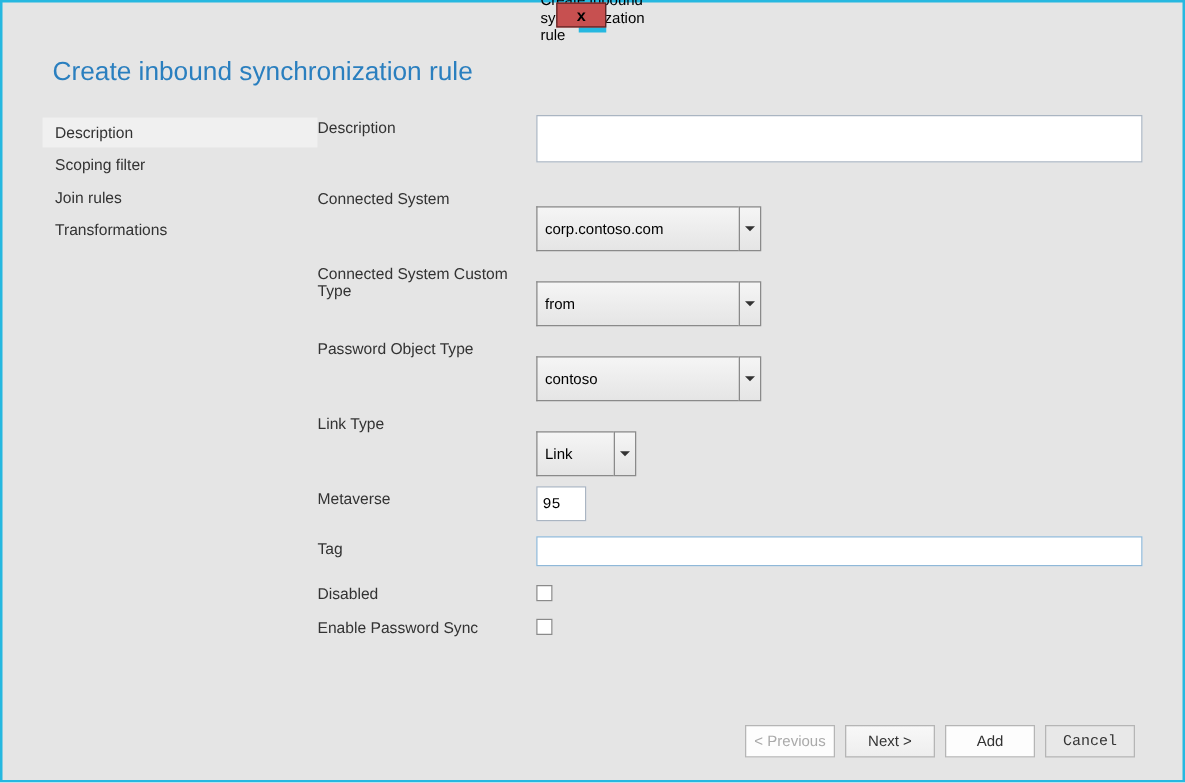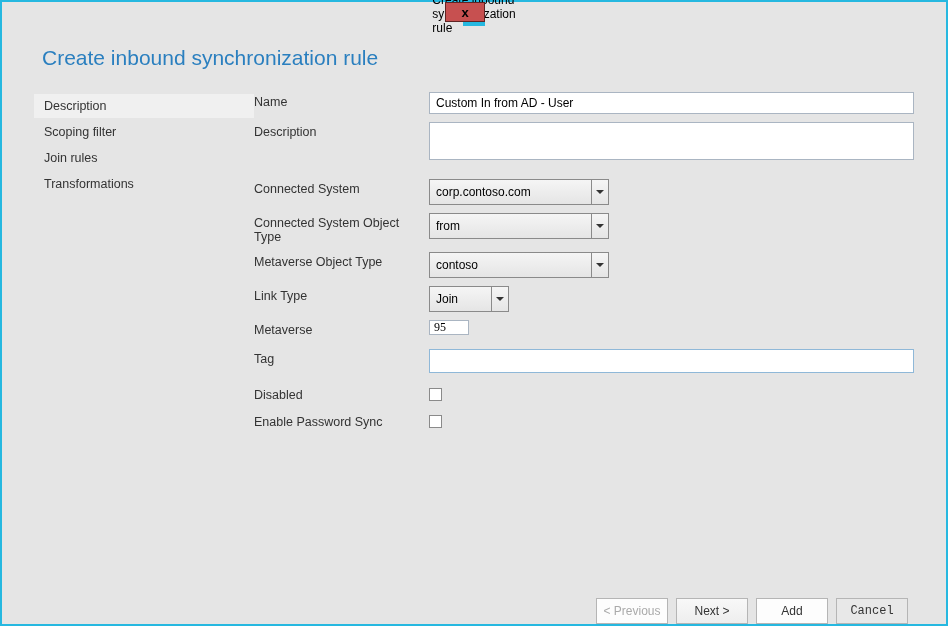--- a/index.html
+++ b/index.html
@@ -135,21 +135,22 @@
       border: 1px solid #aab5c2;
       padding: 2px 6px;
       font-family: inherit;
       font-size: 12px;
       background: #fff;
       resize: none;
     }
     .select-wrap {
       display: inline-flex;
       align-items: stretch;
-      height: 26px;
+      height: 36px;
+      margin-top: 16px;
     }
     .select-wrap.wide { width: 180px; }
     .select-wrap.narrow { width: 80px; }
     .select-body {
       flex: 1;
       background: linear-gradient(#f5f5f5, #e5e5e5);
       border: 1px solid #8a8a8a;
       border-right: none;
       padding: 2px 6px;
       font-size: 12px;
@@ -166,39 +167,39 @@
       cursor: pointer;
     }
     .select-btn span {
       width: 0; height: 0;
       border-left: 4px solid transparent;
       border-right: 4px solid transparent;
       border-top: 4px solid #333;
     }
     .precedence-input {
       width: 40px;
-      height: 15px;
+      height: 28px;
       border: 1px solid #aab5c2;
       padding: 2px 4px;
-      font-family: Liberation Serif, serif;
+      font-family: Liberation Mono, monospace;
       font-size: 12px;
       background: #fff;
     }
     .checkbox {
       width: 13px;
       height: 13px;
       border: 1px solid #8a8a8a;
       background: #fff;
       display: inline-block;
       margin-top: 3px;
       cursor: pointer;
     }
     .footer {
       position: absolute;
-      bottom: 0;
+      bottom: 18px;
       right: 26px;
       display: flex;
       gap: 8px;
     }
     .btn {
       width: 72px;
       height: 26px;
       border: 1px solid #b5b5b5;
       background: #fdfdfd;
       font-family: inherit;
@@ -249,26 +250,20 @@
         <div class="sidebar-item">
           <span>Join rules</span>
         </div>
         <div class="sidebar-item">
           <span>Transformations</span>
         </div>
       </div>
 
       <div class="form-area">
 
-        <div class="form-row">
-          <div class="form-label">Name</div>
-          <div class="form-control">
-            <input type="text" class="text-input" value="Custom In from AD - User" style="">
-          </div>
-        </div>
 
         <div class="form-row">
           <div class="form-label">Description</div>
           <div class="form-control">
             <textarea class="textarea-input" style=""></textarea>
           </div>
         </div>
 
         <div style="height:8px"></div>
 
@@ -278,48 +273,48 @@
             <div class="select-wrap wide">
               <div class="select-body">corp.contoso.com</div>
               <div class="select-btn">
                   <span></span>
                 </div>
             </div>
           </div>
         </div>
 
         <div class="form-row">
-          <div class="form-label">Connected System Object Type</div>
+          <div class="form-label">Connected System Custom Type</div>
           <div class="form-control">
             <div class="select-wrap wide">
               <div class="select-body">from</div>
               <div class="select-btn">
                   <span></span>
                 </div>
             </div>
           </div>
         </div>
 
         <div class="form-row">
-          <div class="form-label">Metaverse Object Type</div>
+          <div class="form-label">Password Object Type</div>
           <div class="form-control">
             <div class="select-wrap wide">
               <div class="select-body">contoso</div>
               <div class="select-btn">
                   <span></span>
                 </div>
             </div>
           </div>
         </div>
 
         <div class="form-row">
           <div class="form-label">Link Type</div>
           <div class="form-control">
             <div class="select-wrap narrow">
-              <div class="select-body">Join</div>
+              <div class="select-body">Link</div>
               <div class="select-btn">
                   <span></span>
                 </div>
             </div>
           </div>
         </div>
 
         <div class="form-row">
           <div class="form-label">Metaverse</div>
           <div class="form-control">

